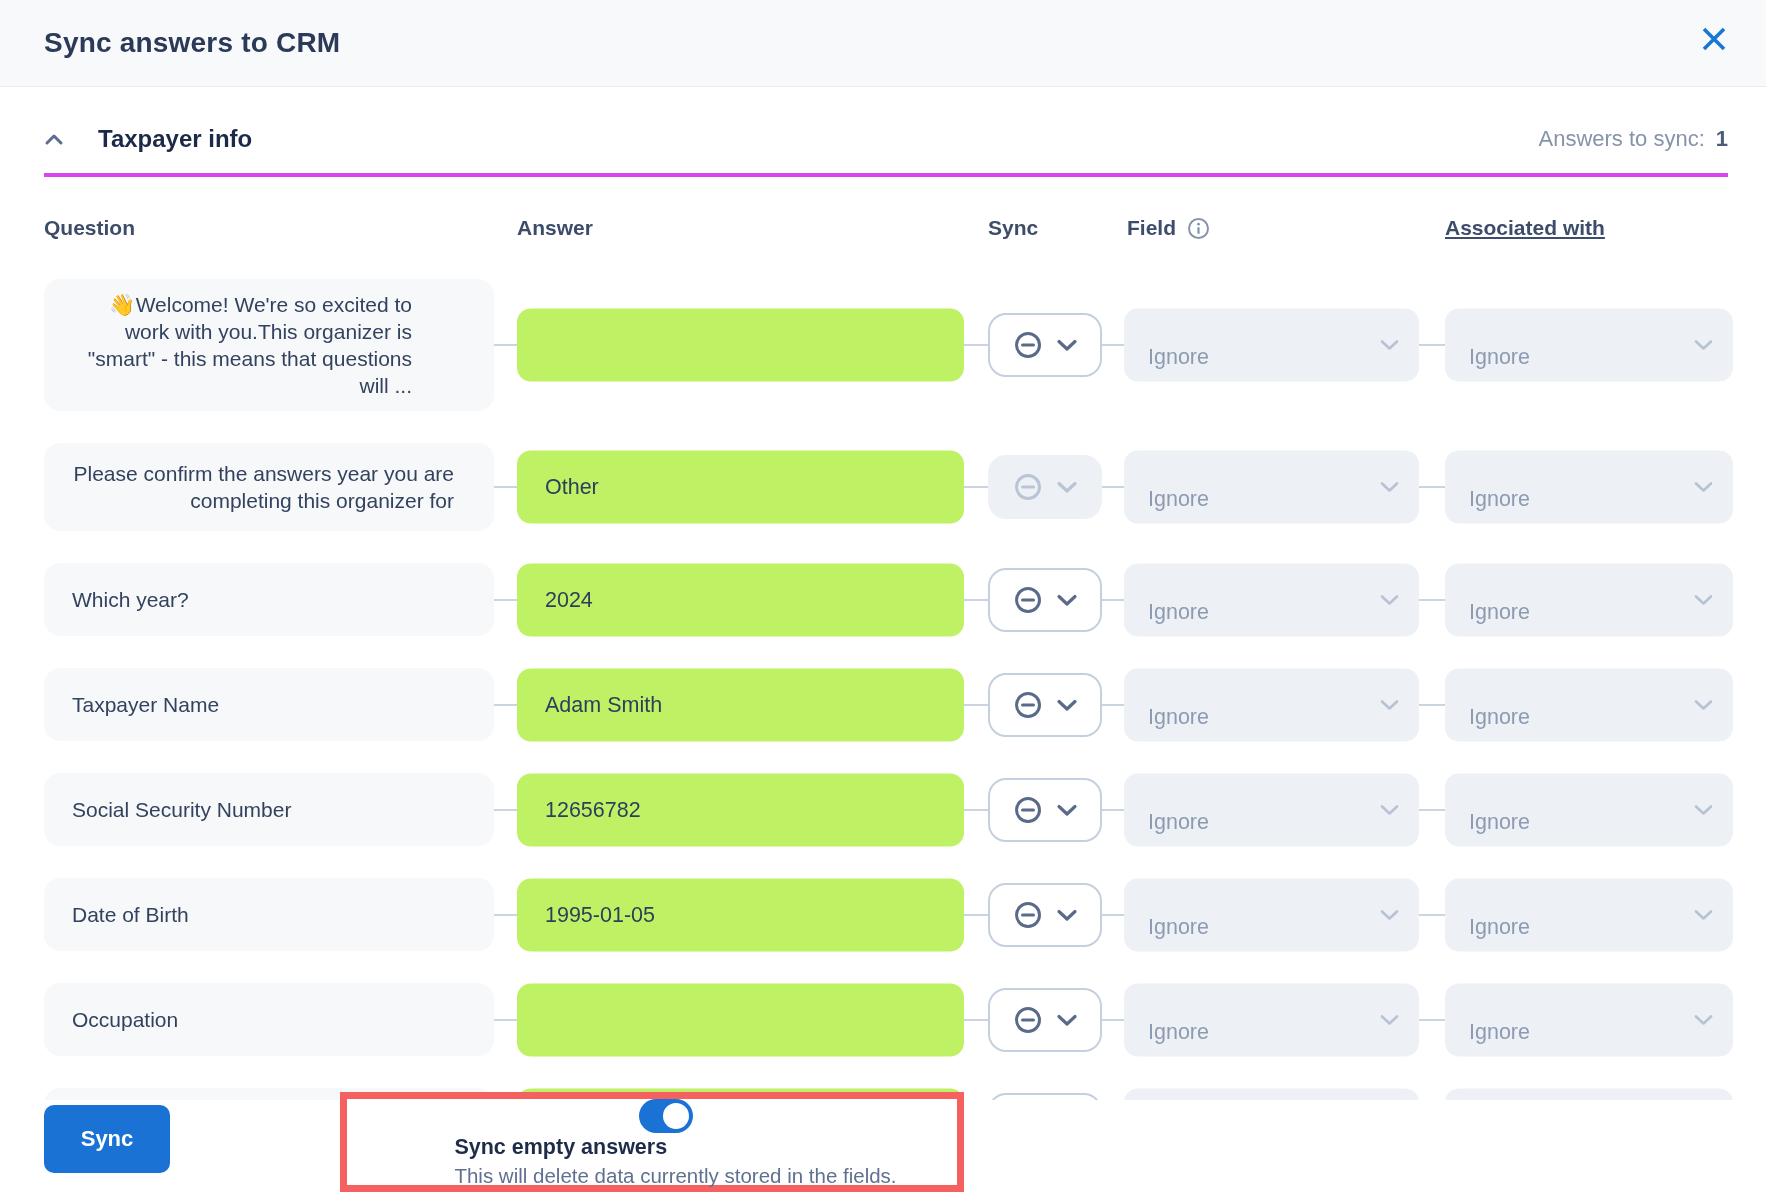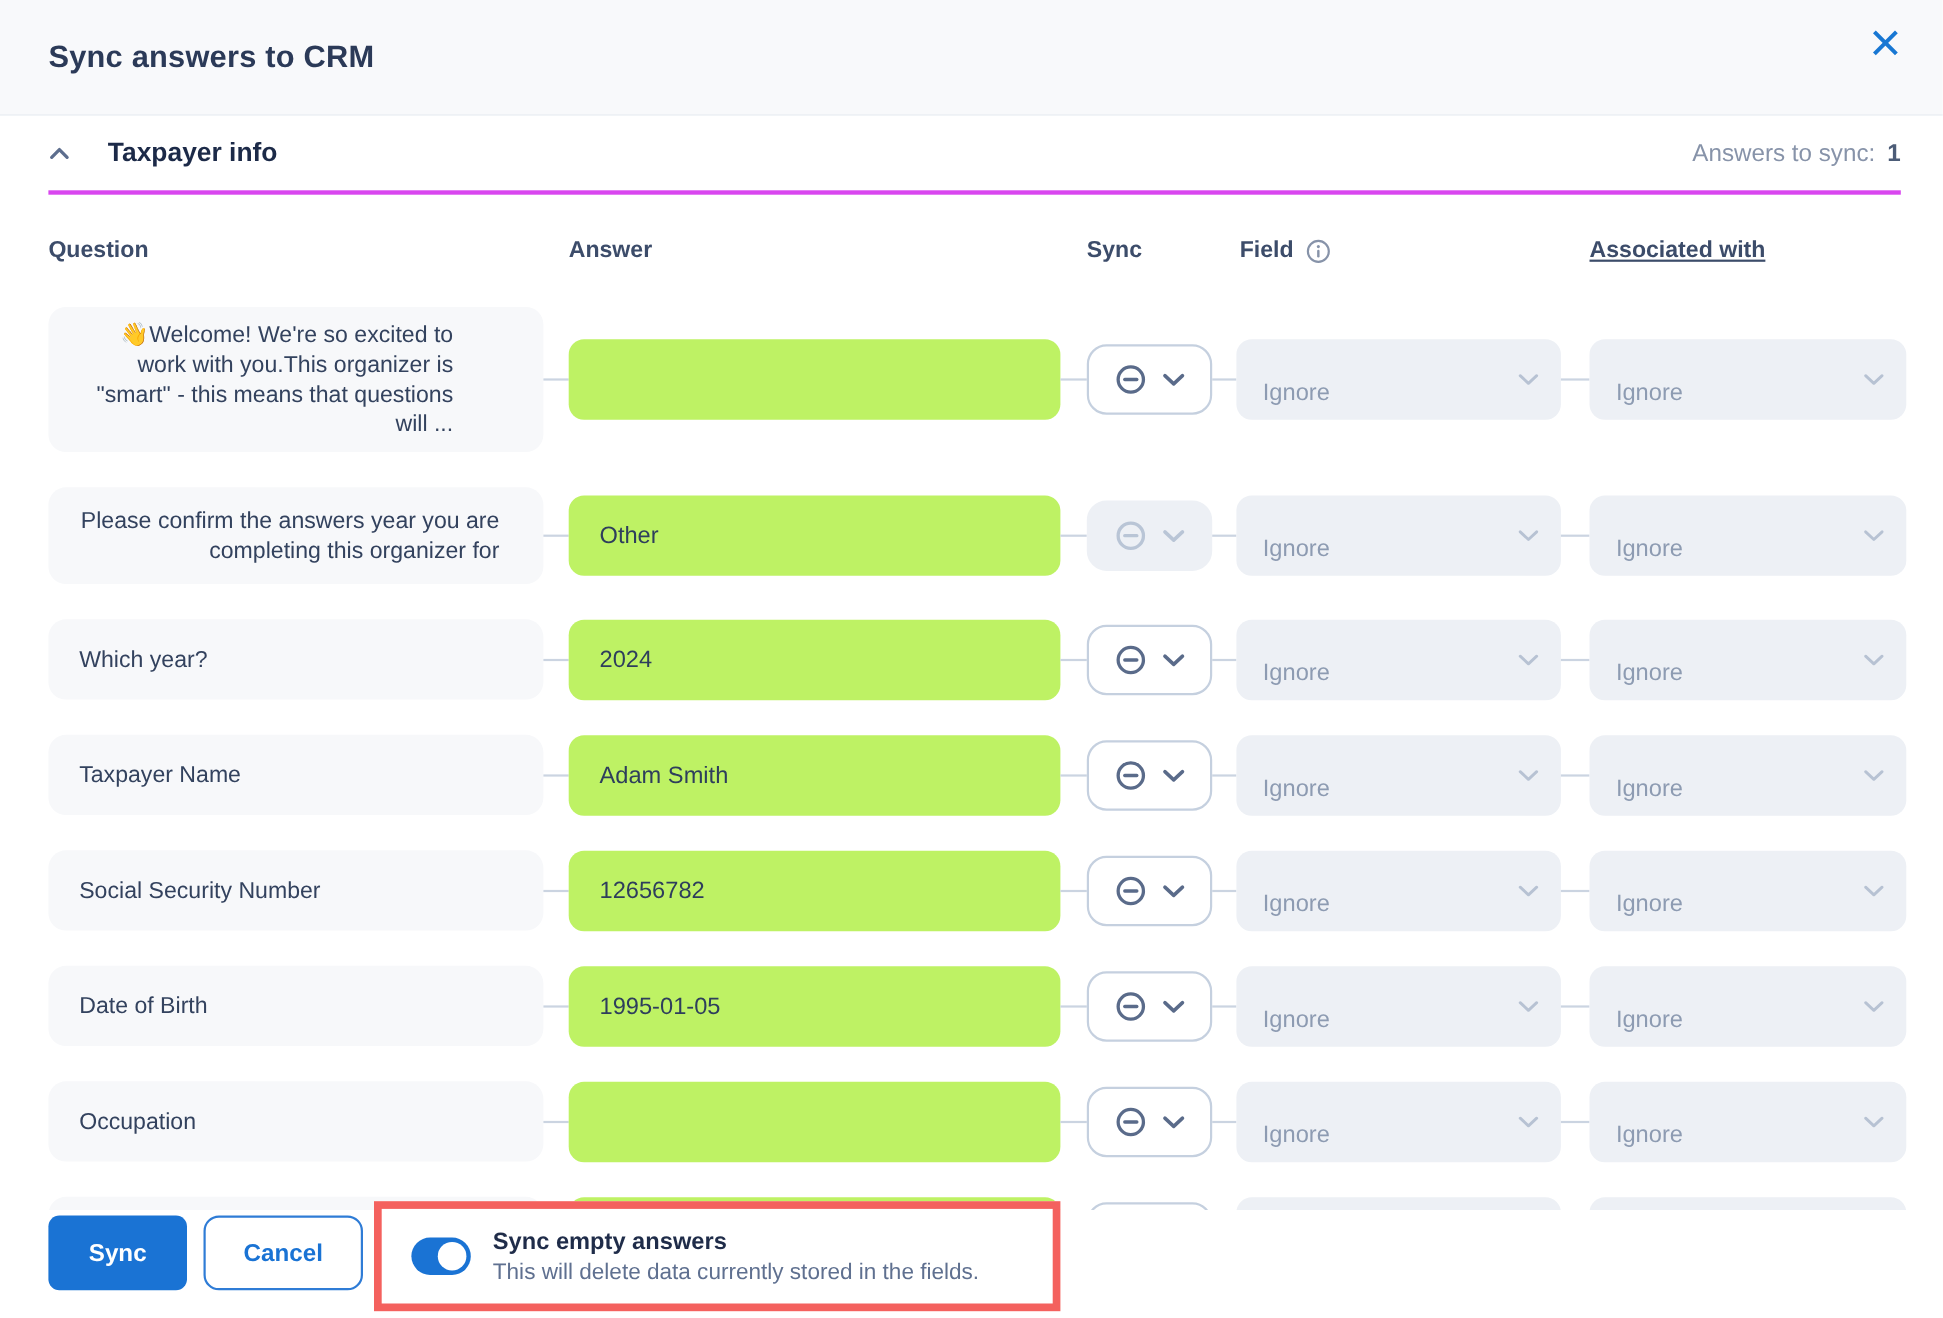--- a/index.html
+++ b/index.html
@@ -3,21 +3,21 @@
 <meta charset="utf-8">
 <style>
   * { margin:0; padding:0; box-sizing:border-box; }
   html,body { width:1766px; height:1198px; }
   body {
     position:relative; overflow:hidden; background:#ffffff;
     font-family:"Liberation Sans", sans-serif; color:#33425e;
   }
   
   .modal-header {
-    position:absolute; top:0; left:0; right:0; height:105px;
+    position:absolute; top:0; left:0; right:0; height:87px;
     background:#f8f9fb; border-bottom:1px solid #e8ecf1;
   }
   .modal-title {
     position:absolute; left:44px; top:50%; transform:translateY(-50%);
     font-size:28px; font-weight:700; color:#2b3a58; letter-spacing:.2px;
   }
   .close-btn {
     position:absolute; right:38px; top:25px; width:28px; height:28px;
     background:none; border:none; cursor:pointer; padding:0;
   }
@@ -85,21 +85,21 @@
     color:#ffffff; font-size:22px; font-weight:700; font-family:inherit;
   }
   .btn-cancel {
     position:absolute; left:185px; top:5px; width:145px; height:68px;
     background:#ffffff; border:2px solid #2f7cd6; border-radius:14px; cursor:pointer;
     color:var(--accent,#1a73d4); font-size:22px; font-weight:700; font-family:inherit;
   }
   .highlight-box {
     position:absolute; left:340px; top:-8px; width:624px; height:100px;
     border:7px solid var(--highlight,#f4615e); background:#ffffff;
-    display:flex; align-items:center; padding-left:27px;
+    display:flex; align-items:center; padding-left:27px;flex-direction:column;
   }
   .toggle {
     position:relative; flex:none; width:54px; height:34px; border-radius:17px;
     background:var(--accent,#1a73d4); cursor:pointer;
   }
   .toggle-knob { position:absolute; right:4px; top:4px; width:26px; height:26px; border-radius:50%; background:#ffffff; }
   .toggle-texts { margin-left:20px; }
   .toggle-label { font-size:21.5px; font-weight:700; color:#1f2c49; line-height:29px; }
   .toggle-desc  { font-size:20.5px; color:#5f7090; line-height:27px; }
   svg { display:block; }
@@ -476,21 +476,20 @@
         <svg width="19" height="11" viewBox="0 0 19 11">
           <polyline points="2,2 9.5,9 17,2" fill="none" stroke="#b7c2d3" stroke-width="2.6" stroke-linecap="round" stroke-linejoin="round"></polyline>
         </svg>
       </span>
     </div>
   </div>
   </div>
 
 <div class="footer">
   <button class="btn-sync">Sync</button>
-  <button class="btn-cancel">Cancel</button>
   <div class="highlight-box">
     <div class="toggle">
       <div class="toggle-knob"></div>
     </div>
     <div class="toggle-texts">
       <div class="toggle-label">Sync empty answers</div>
       <div class="toggle-desc">This will delete data currently stored in the fields.</div>
     </div>
   </div>
 </div>

